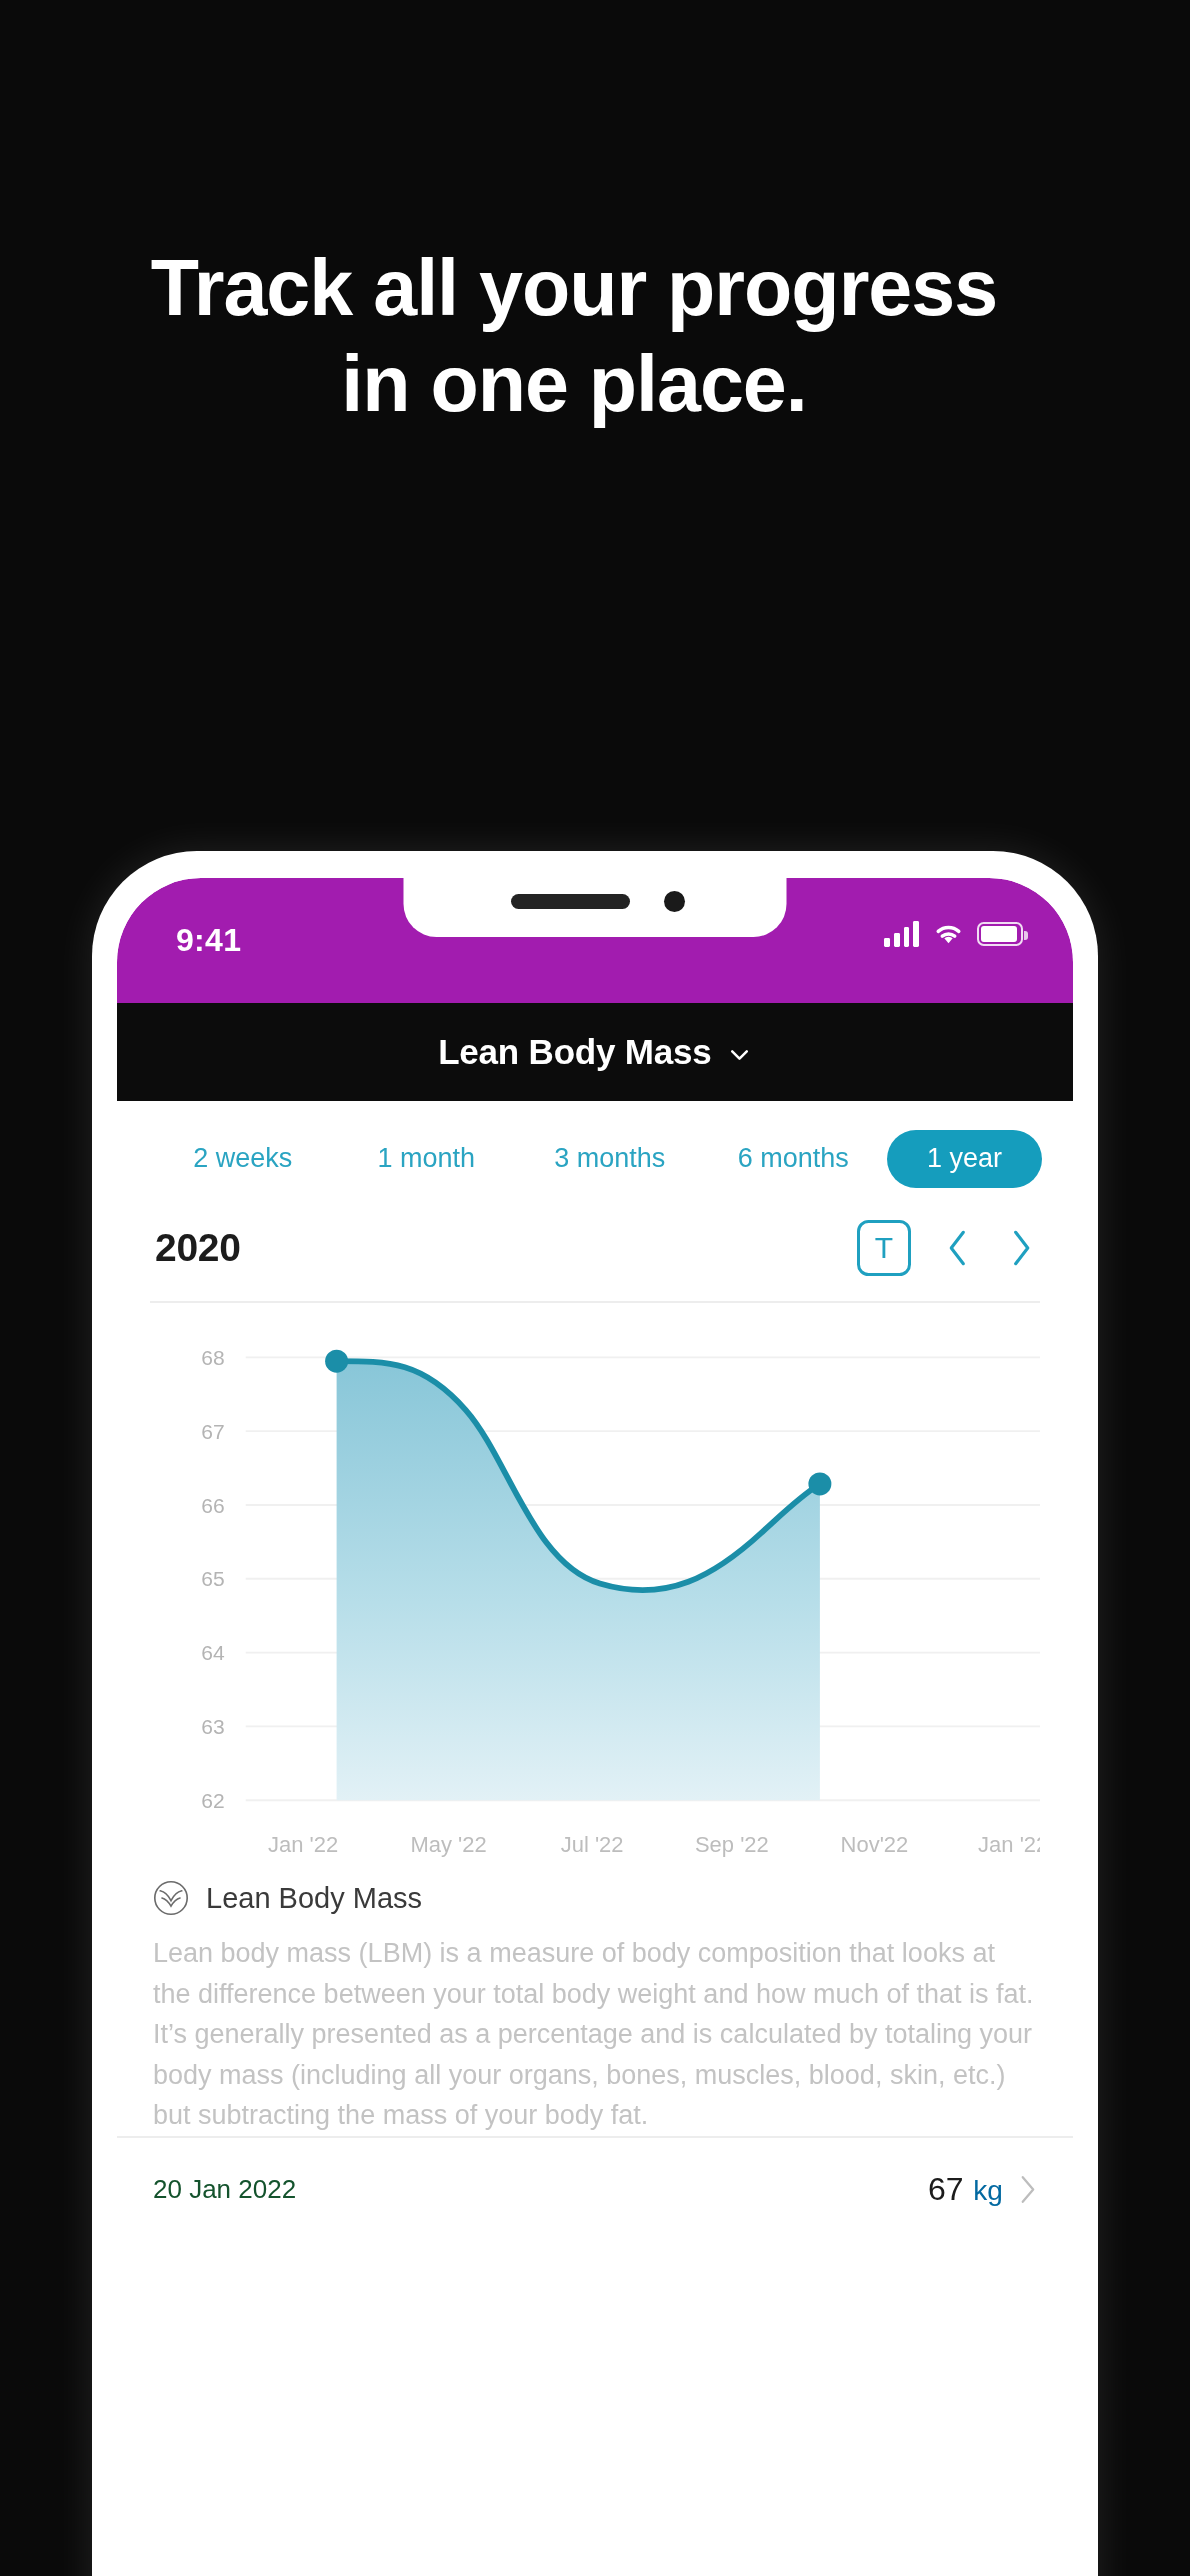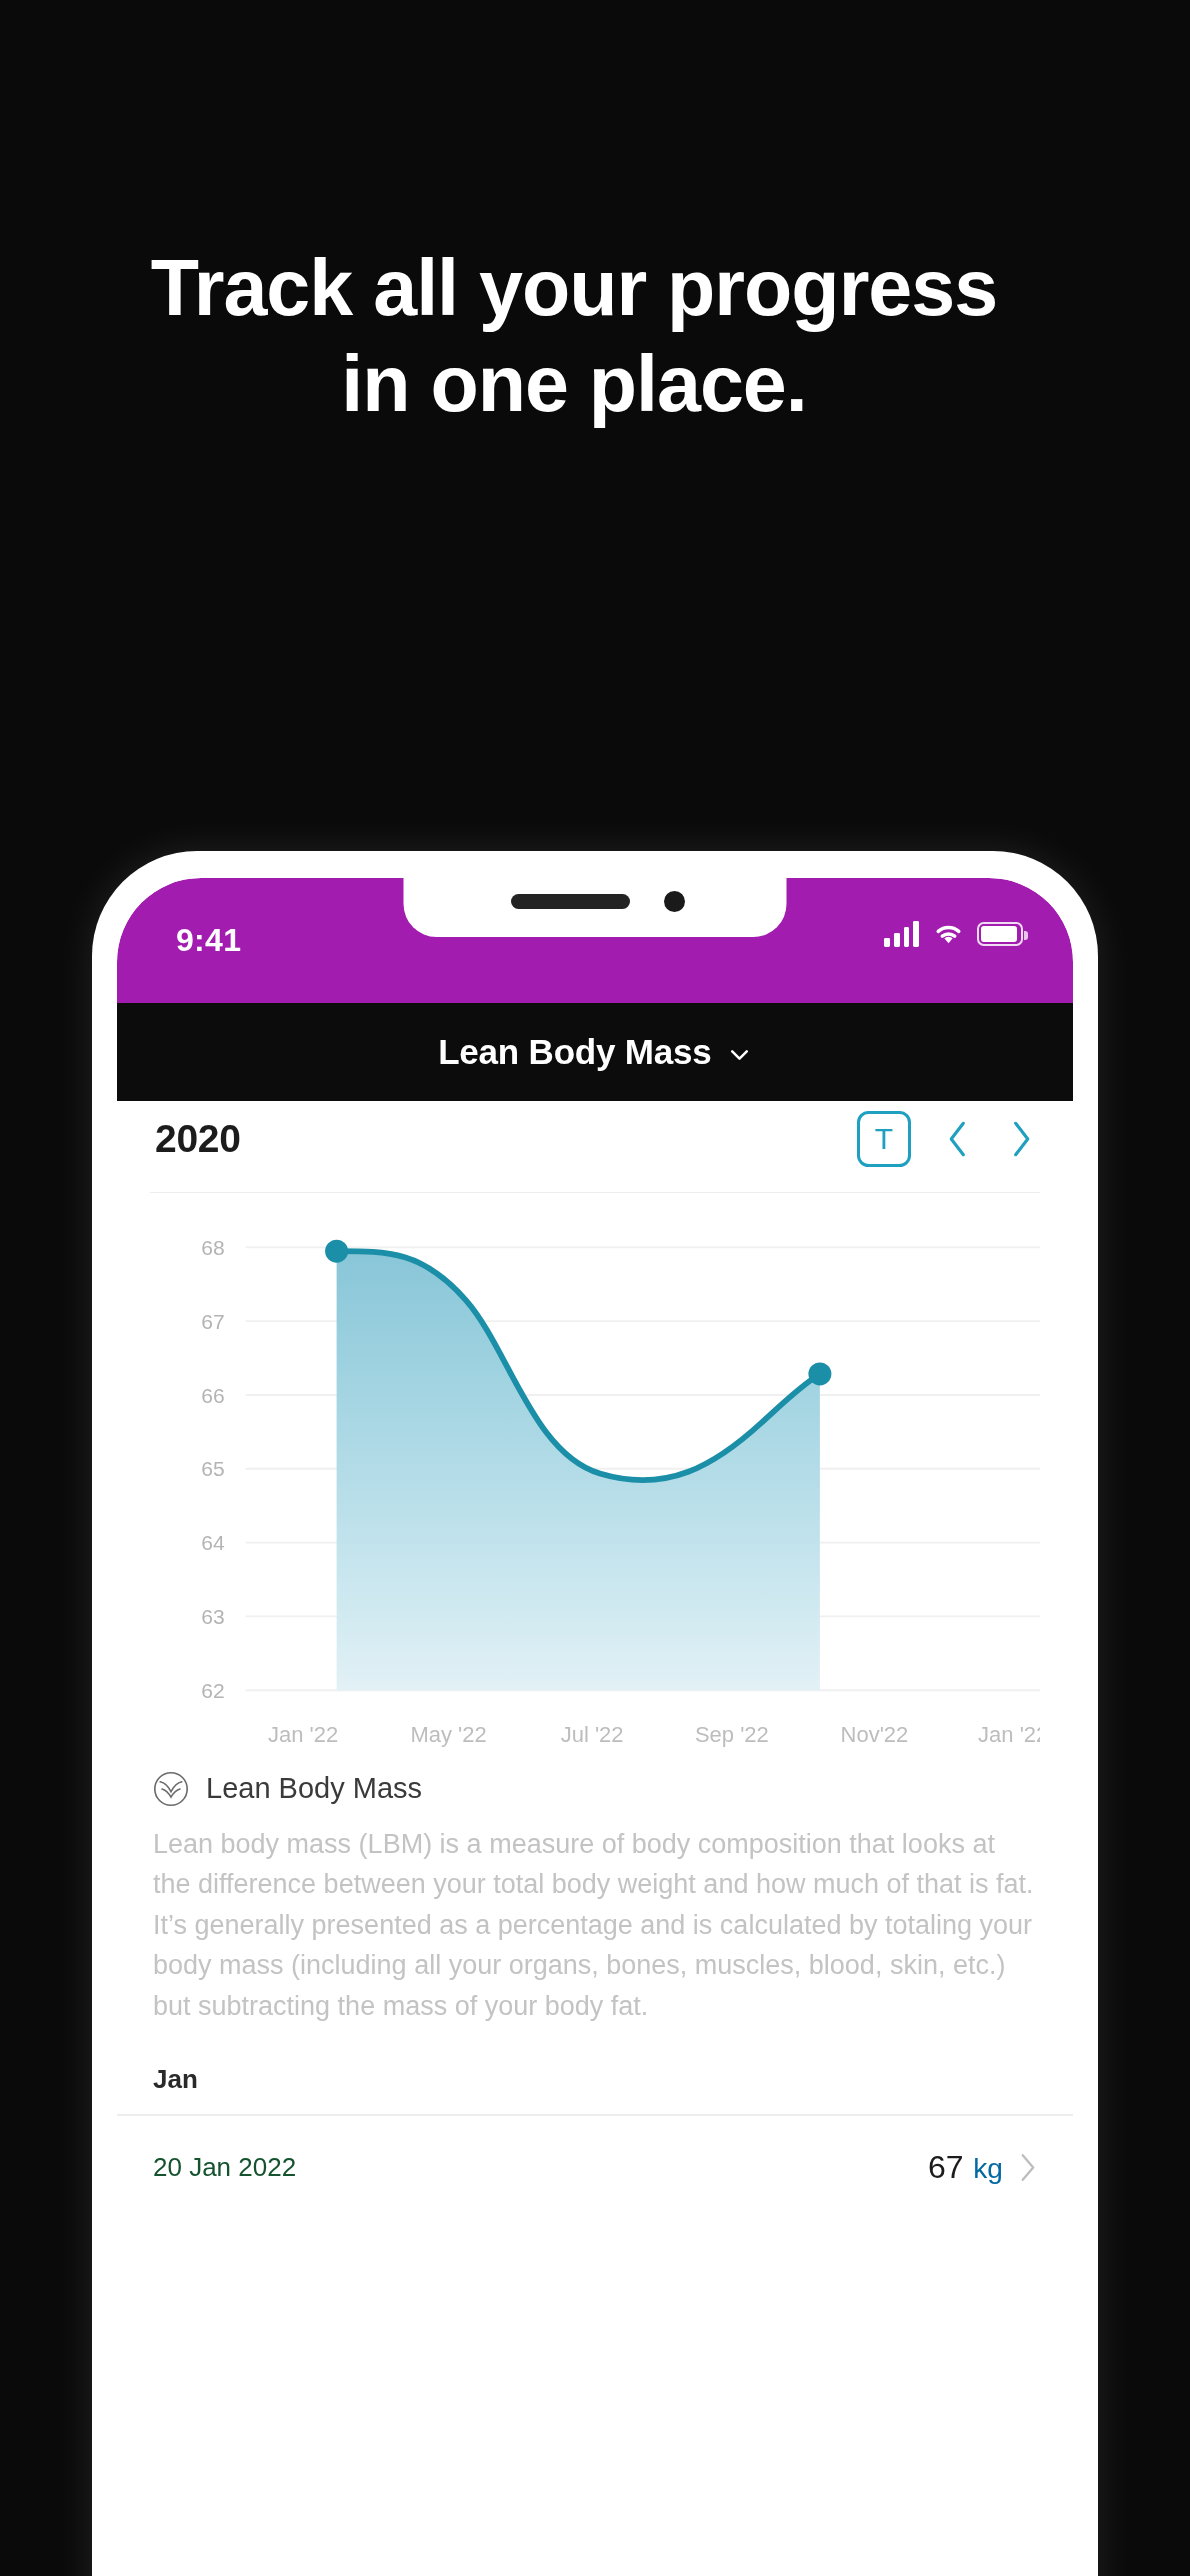--- a/index.html
+++ b/index.html
@@ -282,20 +282,27 @@
       </div>
     </div>
 
     <div class="app-header">
       <span class="app-header-title">Lean Body Mass</span>
       <svg class="chev-down" viewBox="0 0 24 24">
         <path d="M5 9l7 7 7-7" stroke="#ffffff" stroke-width="2.4" fill="none" stroke-linecap="round" stroke-linejoin="round"></path>
       </svg>
     </div>
 
+    <div class="tabs">
+      <div class="tab">2 weeks</div>
+      <div class="tab">1 month</div>
+      <div class="tab">3 months</div>
+      <div class="tab">6 months</div>
+      <div class="tab active">1 year</div>
+    </div>
 
     <div class="year-row">
       <span class="year-label">2020</span>
       <div class="year-actions">
         <div class="today-box">T</div>
         <svg class="nav-chev" viewBox="0 0 24 34">
           <path d="M16 4L6 17l10 13" stroke="#1fa0c0" stroke-width="2.6" fill="none" stroke-linecap="round" stroke-linejoin="round"></path>
         </svg>
         <svg class="nav-chev" viewBox="0 0 24 34">
           <path d="M8 4l10 13L8 30" stroke="#1fa0c0" stroke-width="2.6" fill="none" stroke-linecap="round" stroke-linejoin="round"></path>
@@ -358,21 +365,20 @@
         <svg class="lbm-icon" viewBox="0 0 40 40">
           <circle cx="20" cy="20" r="18" fill="none" stroke="#6b6b6b" stroke-width="1.8"></circle>
           <path d="M8 12c5 1 9 5 12 11 3-6 7-10 12-11" fill="none" stroke="#6b6b6b" stroke-width="1.8" stroke-linecap="round"></path>
           <path d="M10 20c4 1 7 4 10 9 3-5 6-8 10-9" fill="none" stroke="#6b6b6b" stroke-width="1.8" stroke-linecap="round"></path>
         </svg>
         <span class="desc-title">Lean Body Mass</span>
       </div>
       <div class="desc-body">Lean body mass (LBM) is a measure of body composition that looks at the difference between your total body weight and how much of that is fat. It’s generally presented as a percentage and is calculated by totaling your body mass (including all your organs, bones, muscles, blood, skin, etc.) but subtracting the mass of your body fat.</div>
     </div>
 
-    <div class="list-head">Jan</div>
     <div class="list-sep"></div>
     <div class="list-row">
       <span class="row-date">20 Jan 2022</span>
       <span class="row-right">
         <span class="row-value">67</span>
         <span class="row-unit">kg</span>
       </span>
       <svg class="row-chev" viewBox="0 0 20 34">
         <path d="M5 4l11 13L5 30" stroke="#bdbdbd" stroke-width="2.4" fill="none" stroke-linecap="round" stroke-linejoin="round"></path>
       </svg>

